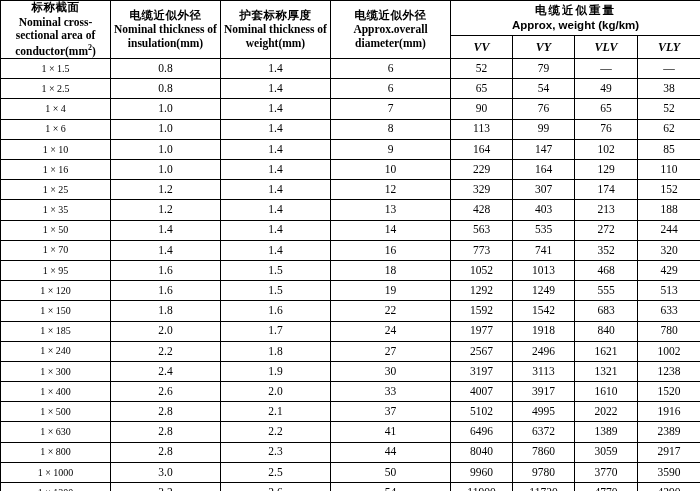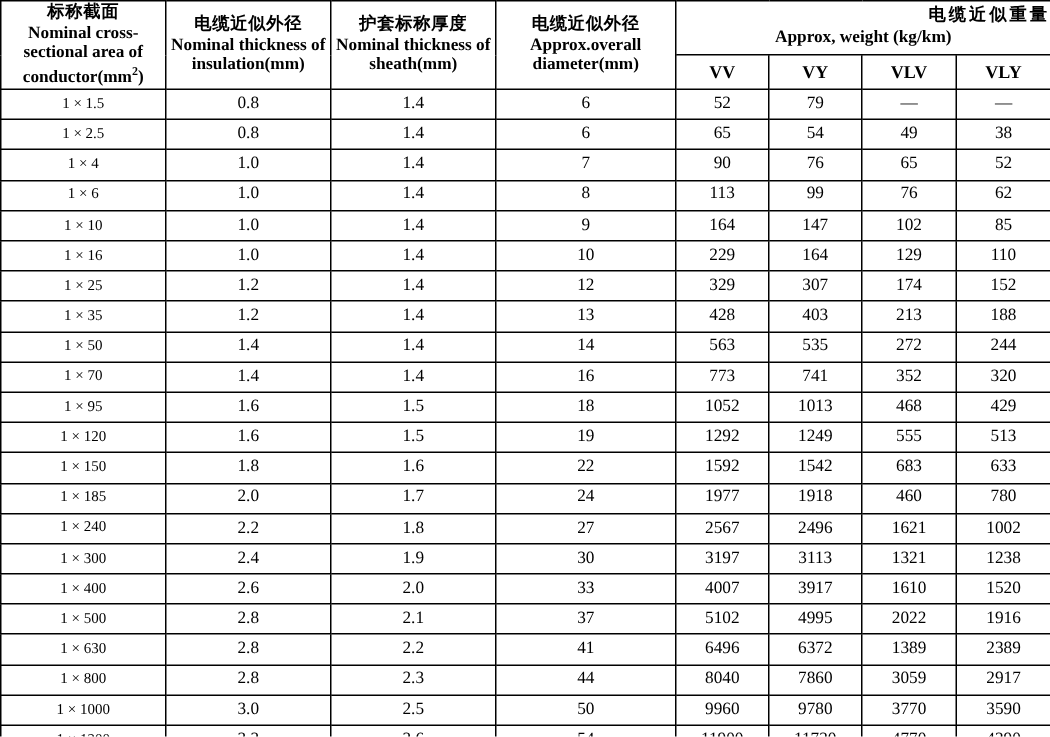--- a/index.html
+++ b/index.html
@@ -47,30 +47,30 @@
   }
   .hdr .en {
     display: block;
     font-family: "Liberation Serif", serif;
     font-size: 11.5px;
   }
   .weight-top .cn {
     font-family: Liberation Sans, sans-serif;
     font-size: 11.5px;
     letter-spacing: 2px;
-    text-align: right;
   }
   .weight-top .en {
-    font-family: Liberation Serif, serif;
+    font-family: Liberation Sans, sans-serif;
     font-size: 11.5px;
   }
   .subhdr {
     font-size: 12px;
     height: 22px;
     font-family: "Liberation Serif", serif;
+    font-style: italic;
   }
   td.cell {
     height: 19.2px;
     font-size: 11.5px;
   }
   td.sizecell {
     font-size: 10px;
   }
   .sup {
     font-size: 8px;
@@ -97,21 +97,21 @@
         <th class="hdr" rowspan="2">
           <span class="cn">标称截面</span>
           <span class="en"><span>Nominal cross-sectional area of conductor(mm</span><span class="sup">2</span><span>)</span></span>
         </th>
         <th class="hdr" rowspan="2">
           <span class="cn">电缆近似外径</span>
           <span class="en">Nominal thickness of insulation(mm)</span>
         </th>
         <th class="hdr" rowspan="2">
           <span class="cn">护套标称厚度</span>
-          <span class="en">Nominal thickness of sheath(mm)</span>
+          <span class="en">Nominal thickness of weight(mm)</span>
         </th>
         <th class="hdr" rowspan="2">
           <span class="cn">电缆近似外径</span>
           <span class="en">Approx.overall diameter(mm)</span>
         </th>
         <th class="hdr weight-top" colspan="4">
           <span class="cn">电缆近似重量</span>
           <span class="en">Approx, weight (kg/km)</span>
         </th>
       </tr>
@@ -253,21 +253,21 @@
           <td class="cell">683</td>
           <td class="cell">633</td>
         </tr>
         <tr>
           <td class="cell sizecell">1 × 185</td>
           <td class="cell">2.0</td>
           <td class="cell">1.7</td>
           <td class="cell">24</td>
           <td class="cell">1977</td>
           <td class="cell">1918</td>
-          <td class="cell">460</td>
+          <td class="cell">840</td>
           <td class="cell">780</td>
         </tr>
         <tr>
           <td class="cell sizecell">1 × 240</td>
           <td class="cell">2.2</td>
           <td class="cell">1.8</td>
           <td class="cell">27</td>
           <td class="cell">2567</td>
           <td class="cell">2496</td>
           <td class="cell">1621</td>

